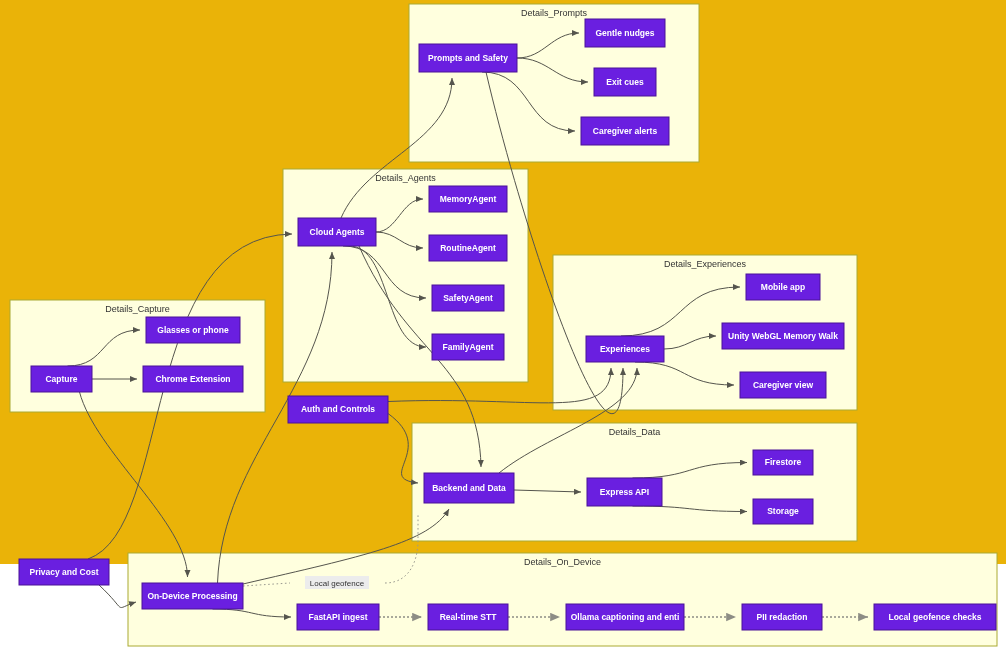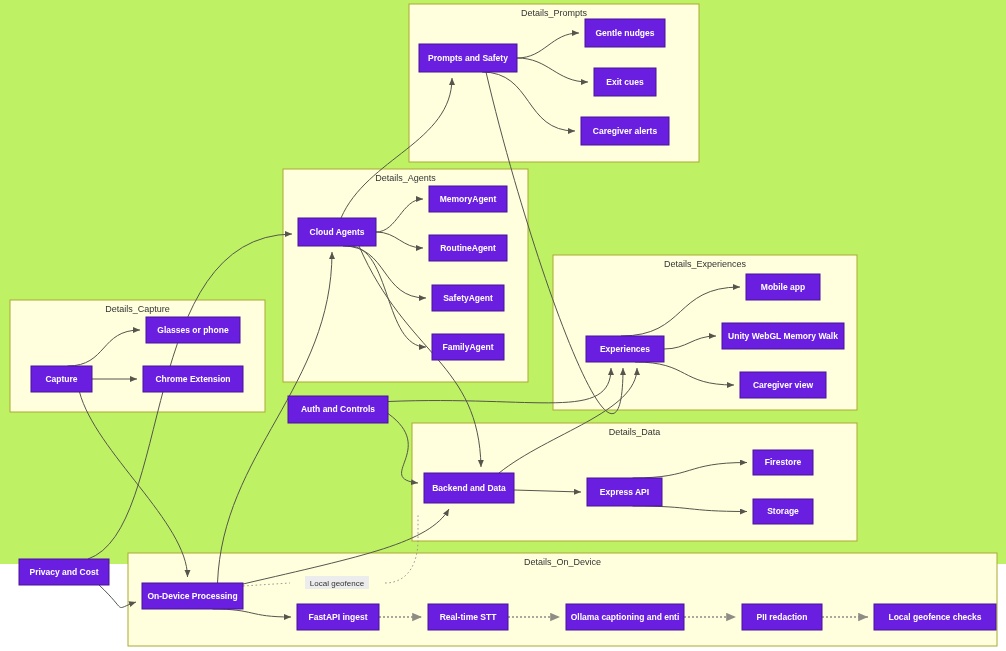--- a/index.html
+++ b/index.html
@@ -1,18 +1,18 @@
 <!DOCTYPE html>
 <html><head>
 <meta charset="utf-8">
 <style>
   html,body{margin:0;padding:0;background:#ffffff;}
   body{width:1006px;height:651px;overflow:hidden;
        font-family:"Liberation Sans","DejaVu Sans",sans-serif;}
-  #stage{position:relative;width:1006px;height:564px;background:#bef264;}
+  #stage{position:relative;width:1006px;height:564px;background:#eab308;}
   svg#diagram{position:absolute;left:0;top:0;width:1006px;height:651px;display:block;}
   .cluster-rect{fill:#ffffde;stroke:#aaaa33;stroke-width:1px;}
   .cluster-label{font-size:9px;fill:#333333;text-anchor:middle;dominant-baseline:middle;}
   .node-rect{fill:#6a1fe0;stroke:#4b1397;stroke-width:1px;}
   .node-label{font-size:8.5px;fill:#ffffff;text-anchor:middle;dominant-baseline:middle;font-weight:bold;}
   .edge{fill:none;stroke:#55554d;stroke-width:1px;}
   .edge-dotted{fill:none;stroke:#9a9a90;stroke-width:1px;stroke-dasharray:1.6 2.6;}
   .edge-thick{fill:none;stroke:#8d8d85;stroke-width:1.4px;stroke-dasharray:2 2;}
   .edge-label-bg{fill:#ececec;}
   .edge-label-text{font-size:8px;fill:#333333;text-anchor:middle;dominant-baseline:middle;}

